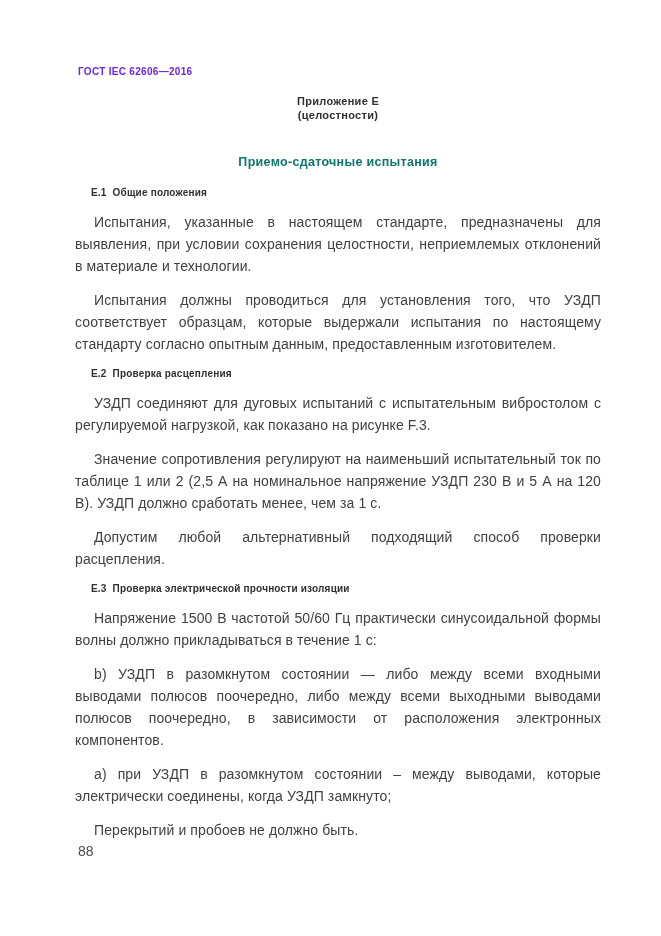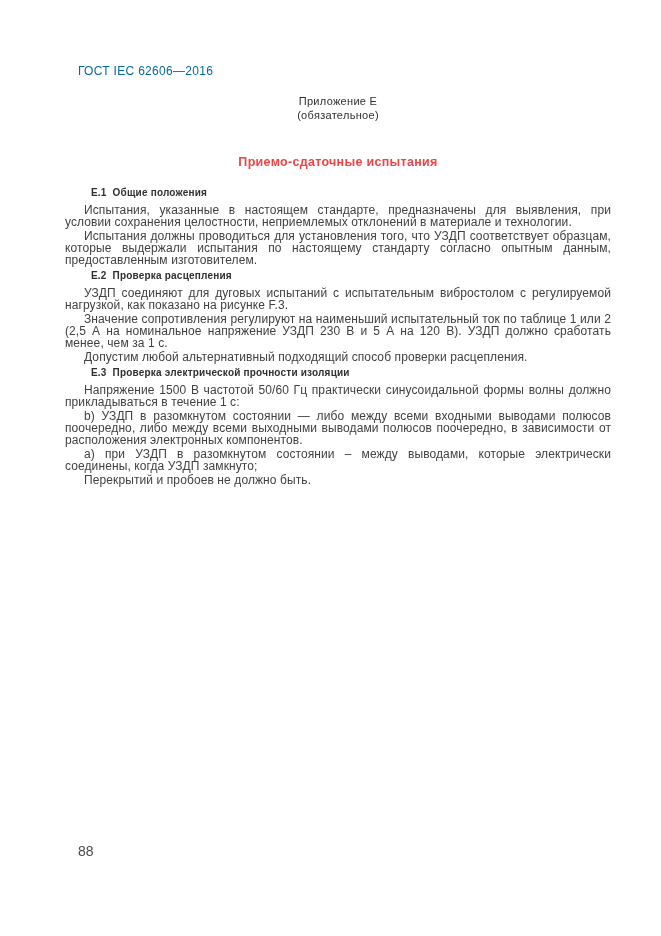--- a/index.html
+++ b/index.html
@@ -22,57 +22,57 @@
     overflow: hidden;
   }
   .content {
     position: absolute;
     left: 63px;
     top: 0;
     width: 550px;
   }
   .running-header {
     margin: 65px 0 0 15px;
-    font-size: 12px;
-    font-weight: normal;
+    font-size: 10px;
+    font-weight: bold;
     line-height: 13px;
     letter-spacing: 0.3px;
-    color: #0369a1;
+    color: #6d28d9;
   }
   .annex-block {
     margin-top: 17px;
     text-align: center;
     font-size: 11px;
-    font-weight: normal;
+    font-weight: bold;
     line-height: 13.5px;
     letter-spacing: 0.3px;
     color: #303030;
   }
   .doc-title {
     margin: 33px 0 16px 0;
     text-align: center;
     font-size: 12.5px;
     font-weight: bold;
     line-height: 15px;
     letter-spacing: 0.3px;
-    color: #ef4444;
+    color: #0f766e;
   }
   .section-heading {
     margin: 3px 0 5px 28px;
     font-size: 10px;
     font-weight: bold;
     line-height: 13px;
     letter-spacing: 0.2px;
     color: #303030;
     white-space: pre-wrap;
   }
   .para {
-    margin: 2px;
-    font-size: 12px;
-    line-height: 12px;
+    margin: 12px;
+    font-size: 14px;
+    line-height: 22px;
     letter-spacing: 0.1px;
     text-align: justify;
     text-indent: 19px;
     color: #414141;
   }
   .page-number {
     position: absolute;
     left: 78px;
     top: 845px;
     font-size: 14px;
@@ -83,21 +83,21 @@
 </head>
 <body>
 
 <div class="page">
   <div class="content">
 
     <div class="running-header">ГОСТ IEC 62606—2016</div>
 
     <div class="annex-block">
       <div>Приложение Е</div>
-      <div>(обязательное)</div>
+      <div>(целостности)</div>
     </div>
 
     <div class="doc-title">Приемо-сдаточные испытания</div>
 
     <div>
       <div class="section-heading">Е.1  Общие положения</div>
       <p class="para">Испытания, указанные в настоящем стандарте, предназначены для выявления, при условии сохранения целостности, неприемлемых отклонений в материале и технологии.</p>
       <p class="para">Испытания должны проводиться для установления того, что УЗДП соответствует образцам, которые выдержали испытания по настоящему стандарту согласно опытным данным, предоставленным изготовителем.</p>
     </div>
 

